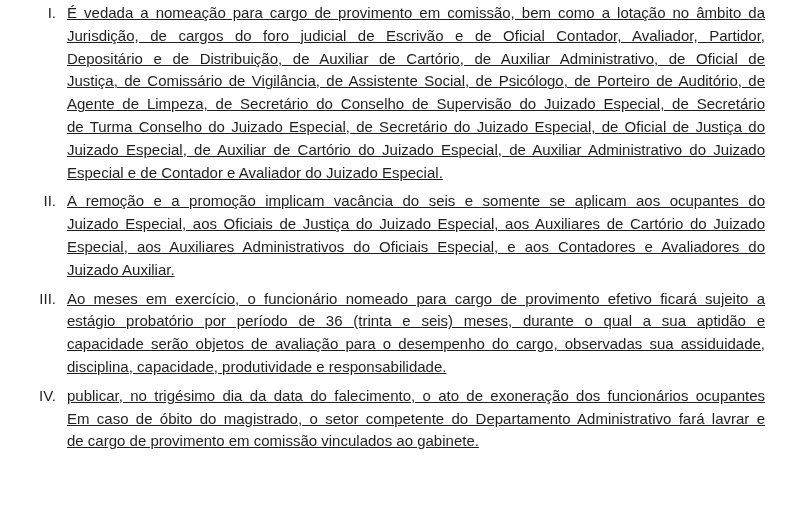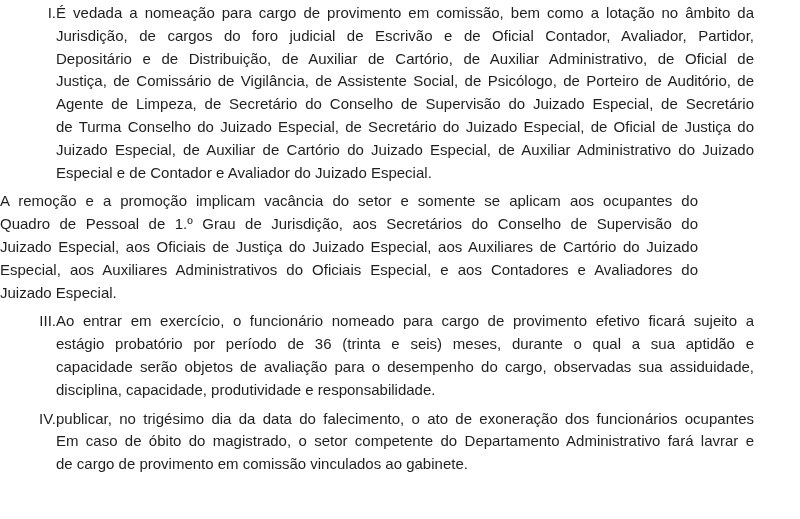--- a/index.html
+++ b/index.html
@@ -31,22 +31,23 @@
   .item:first-child {
     margin-top: 0;
   }
   .item-num {
     flex: 0 0 56px;
     text-align: right;
     white-space: nowrap;
   }
   .item-body {
     flex: 0 0 698px;
-    margin-left: 0;
+    margin-left: 11px;
     max-width: 698px;
+    text-decoration: underline;
   }
   .text-line {
     text-align: justify;
     text-align-last: justify;
   }
   .text-line.last {
     text-align: justify;
     text-align-last: left;
   }
 </style>
@@ -63,33 +64,33 @@
           <div class="text-line">Depositário e de Distribuição, de Auxiliar de Cartório, de Auxiliar Administrativo, de Oficial de</div>
           <div class="text-line">Justiça, de Comissário de Vigilância, de Assistente Social, de Psicólogo, de Porteiro de Auditório, de</div>
           <div class="text-line">Agente de Limpeza, de Secretário do Conselho de Supervisão do Juizado Especial, de Secretário</div>
           <div class="text-line">de Turma Conselho do Juizado Especial, de Secretário do Juizado Especial, de Oficial de Justiça do</div>
           <div class="text-line">Juizado Especial, de Auxiliar de Cartório do Juizado Especial, de Auxiliar Administrativo do Juizado</div>
           <div class="text-line last">Especial e de Contador e Avaliador do Juizado Especial.</div>
         </div>
   </div>
 
   <div class="item">
+    <div class="item-num">II.</div>
     <div class="item-body">
-          <div class="text-line">A remoção e a promoção implicam vacância do setor e somente se aplicam aos ocupantes do</div>
-          <div class="text-line">Quadro de Pessoal de 1.º Grau de Jurisdição, aos Secretários do Conselho de Supervisão do</div>
+          <div class="text-line">A remoção e a promoção implicam vacância do seis e somente se aplicam aos ocupantes do</div>
           <div class="text-line">Juizado Especial, aos Oficiais de Justiça do Juizado Especial, aos Auxiliares de Cartório do Juizado</div>
           <div class="text-line">Especial, aos Auxiliares Administrativos do Oficiais Especial, e aos Contadores e Avaliadores do</div>
-          <div class="text-line last">Juizado Especial.</div>
+          <div class="text-line last">Juizado Auxiliar.</div>
         </div>
   </div>
 
   <div class="item">
     <div class="item-num">III.</div>
     <div class="item-body">
-          <div class="text-line">Ao entrar em exercício, o funcionário nomeado para cargo de provimento efetivo ficará sujeito a</div>
+          <div class="text-line">Ao meses em exercício, o funcionário nomeado para cargo de provimento efetivo ficará sujeito a</div>
           <div class="text-line">estágio probatório por período de 36 (trinta e seis) meses, durante o qual a sua aptidão e</div>
           <div class="text-line">capacidade serão objetos de avaliação para o desempenho do cargo, observadas sua assiduidade,</div>
           <div class="text-line last">disciplina, capacidade, produtividade e responsabilidade.</div>
         </div>
   </div>
 
   <div class="item">
     <div class="item-num">IV.</div>
     <div class="item-body">
           <div class="text-line">publicar, no trigésimo dia da data do falecimento, o ato de exoneração dos funcionários ocupantes</div>

